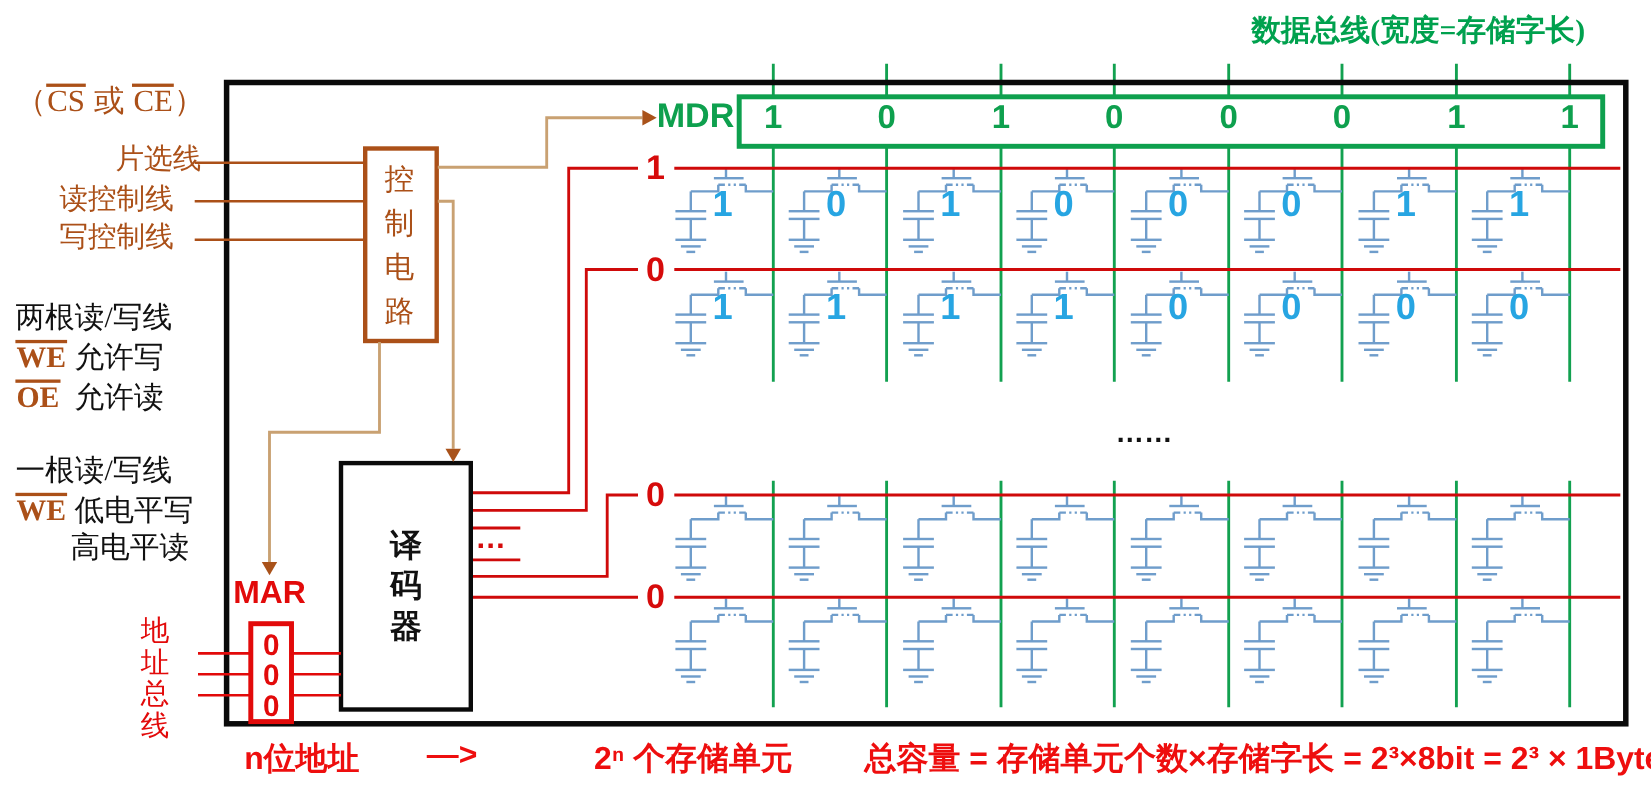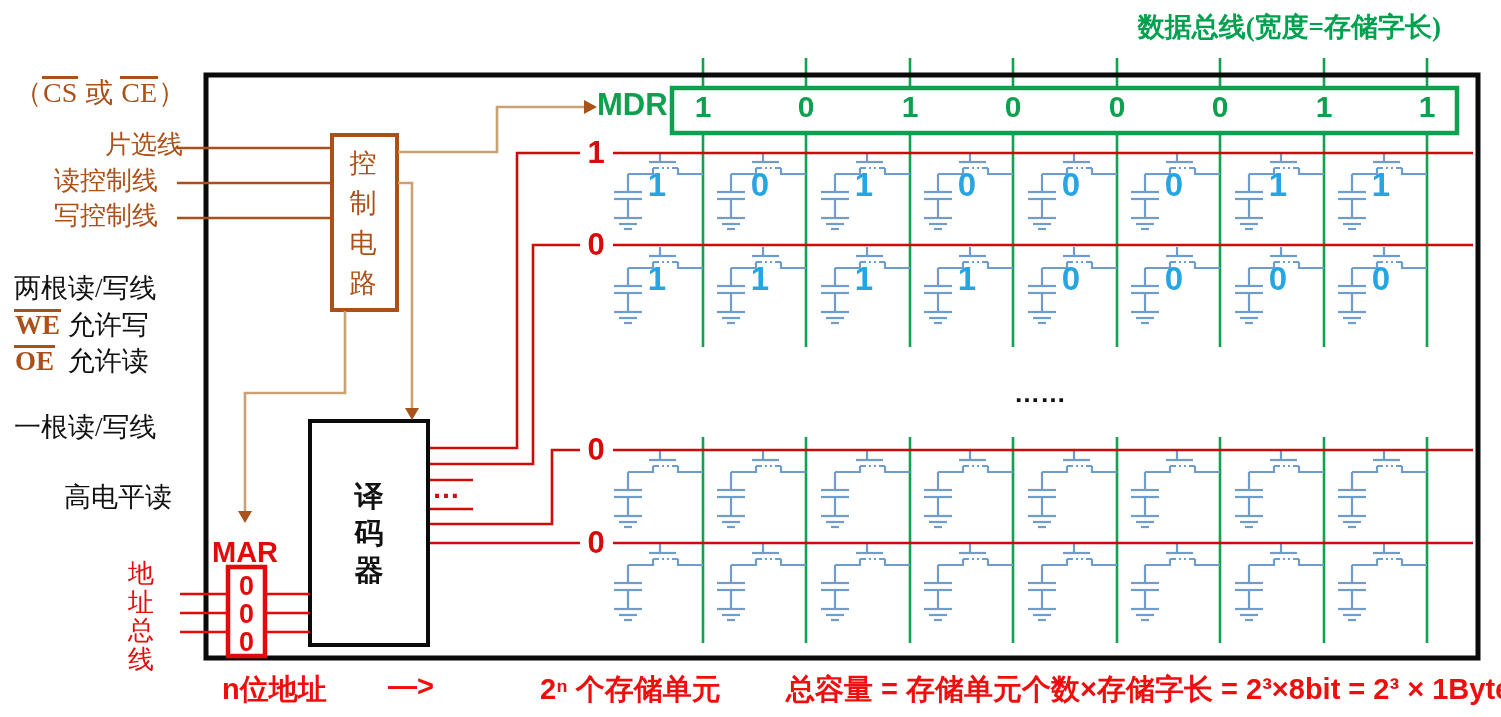--- a/index.html
+++ b/index.html
@@ -149,32 +149,36 @@
   <div class="abs lbl serif note" style="left:14px;top:274px;">两根读/写线</div>
   <div class="abs lbl serif note" style="left:14px;top:309px;">
     <span class="ovl brown" style="font-weight:bold;">WE</span>
     <span>允许写</span>
   </div>
   <div class="abs lbl serif note" style="left:14px;top:345px;">
     <span class="ovl brown" style="font-weight:bold;">OE</span>
     <span style="margin-left:6px;">允许读</span>
   </div>
   <div class="abs lbl serif note" style="left:14px;top:413px;">一根读/写线</div>
+  <div class="abs lbl serif note" style="left:14px;top:448px;">
+    <span class="ovl brown" style="font-weight:bold;">WE</span>
+    <span>低电平写</span>
+  </div>
   <div class="abs lbl serif note" style="left:64px;top:483px;">高电平读</div>
 
   <div class="abs flexc" style="left:332px;top:135px;width:65px;height:175px;">
     <div class="ctrl-text serif">控制电路</div>
   </div>
 
   <div class="abs flexc" style="left:310px;top:421px;width:118px;height:224px;font-weight:bold;">
     <div class="dec-text serif">译码器</div>
   </div>
   <div class="abs lbl" style="left:432px;top:474px;font-size:28px;font-weight:bold;color:#d60b0b;letter-spacing:1px;">…</div>
 
-  <div class="abs lbl center" style="left:212px;top:537px;width:60px;font-size:29px;font-weight:bold;color:#e20a0a;">MAR</div>
+  <div class="abs lbl center" style="left:212px;top:524px;width:60px;font-size:29px;font-weight:bold;color:#e20a0a;">MAR</div>
   <div class="abs mar-bits" style="left:228px;top:567px;width:37px;">
     <div>0</div>
     <div>0</div>
     <div>0</div>
   </div>
   <div class="abs serif vtext" style="left:128px;top:560px;width:30px;font-size:26px;color:#e20a0a;">地址总线</div>
 
   <div class="abs lbl" style="left:597px;top:88px;font-size:31px;font-weight:bold;color:#0ea04e;">MDR</div>
   <div class="abs mdrbit" style="left:677px;top:90px;">1</div>
   <div class="abs mdrbit" style="left:780px;top:90px;">0</div>

